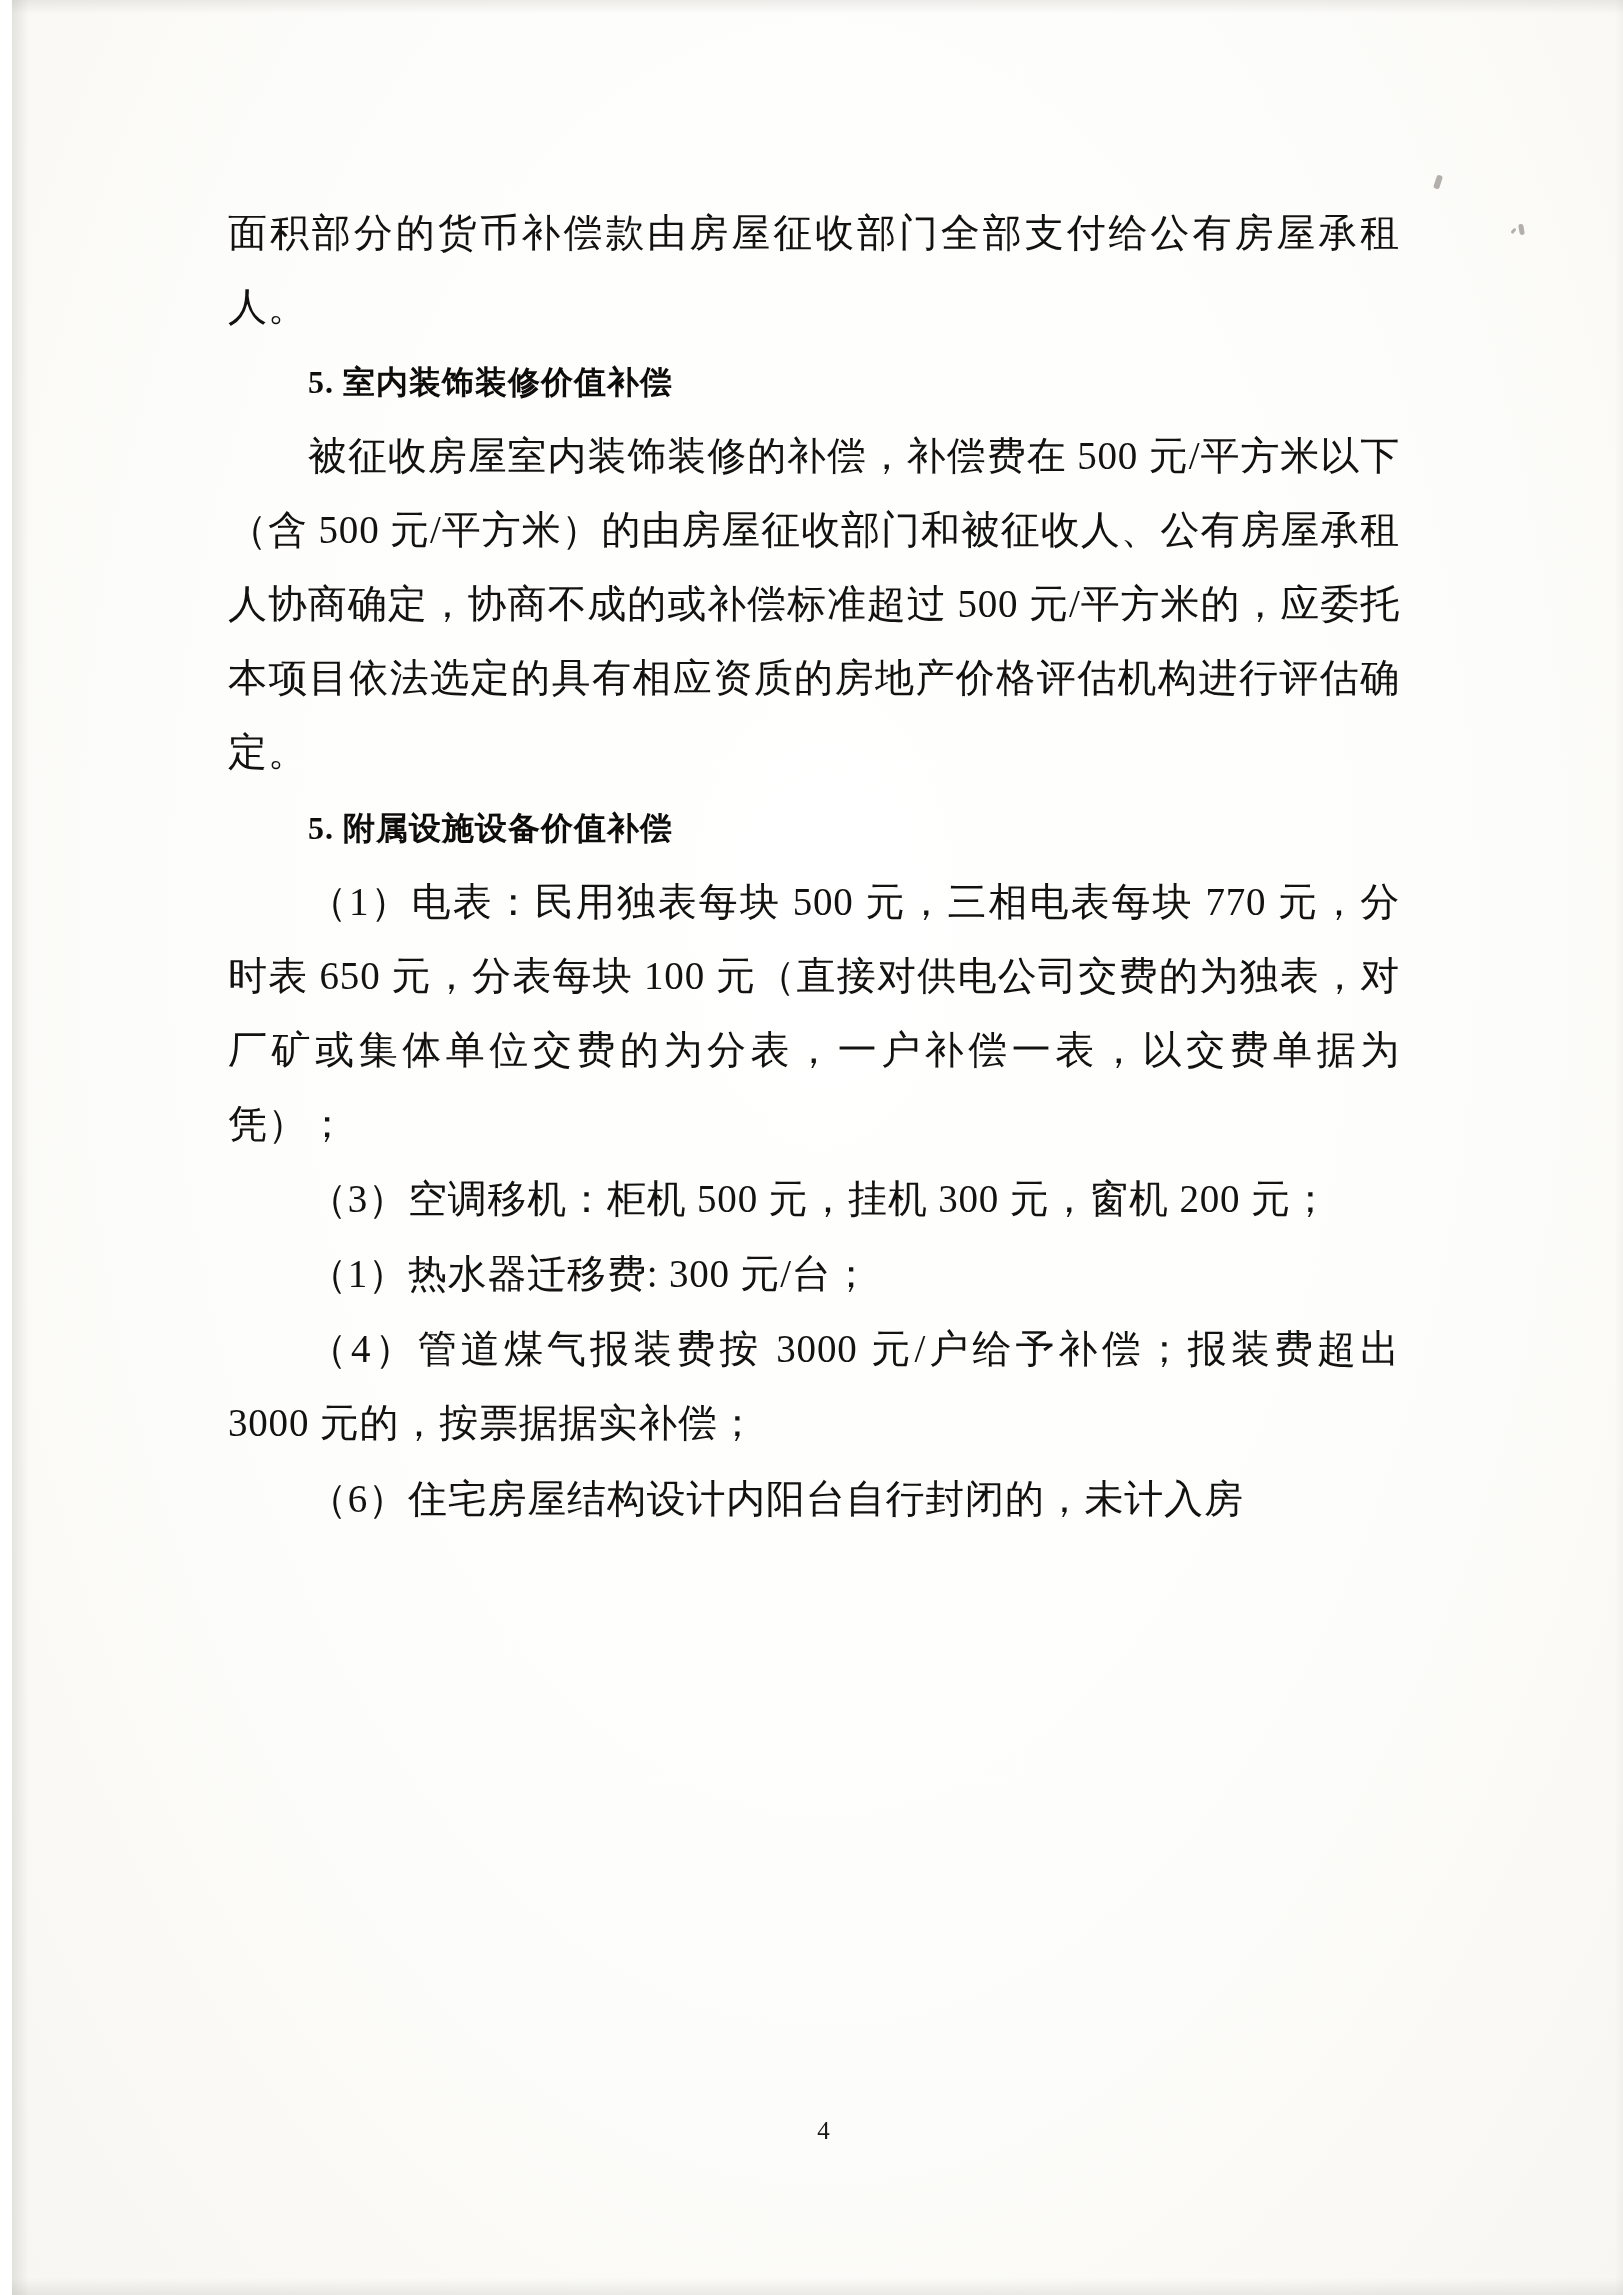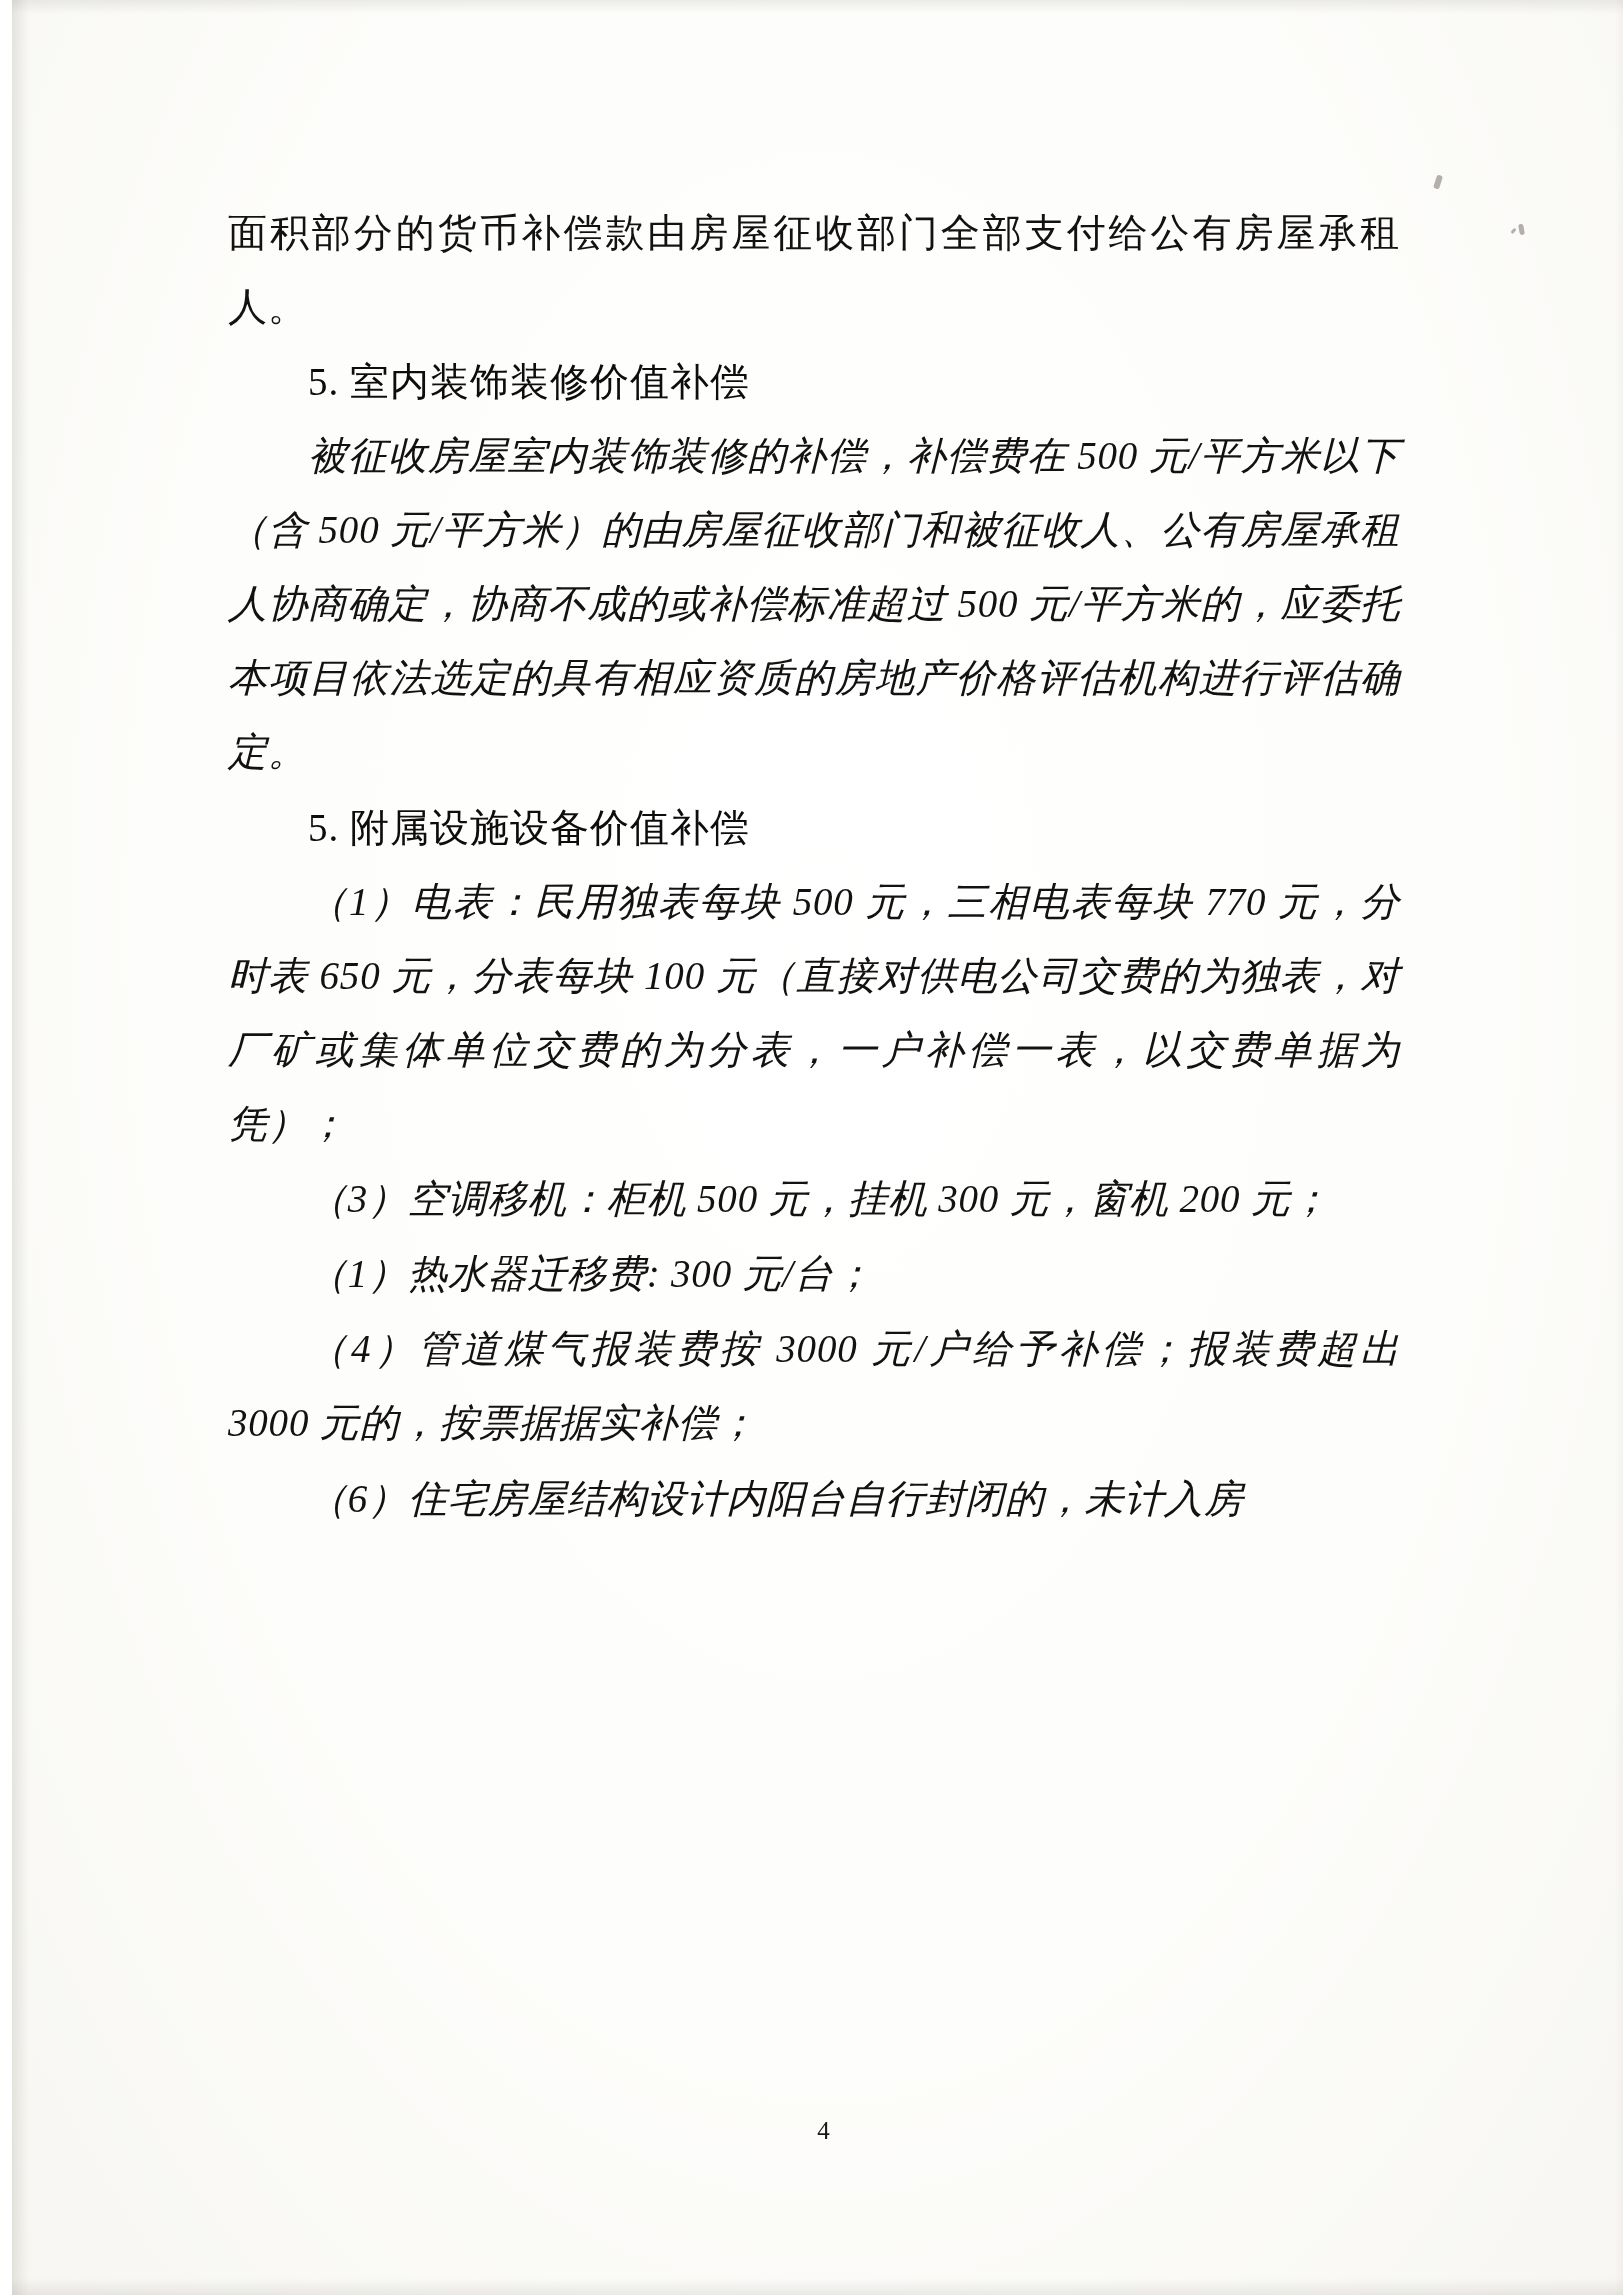--- a/index.html
+++ b/index.html
@@ -69,28 +69,27 @@
     letter-spacing: 0.8px;
     text-align: justify;
     text-justify: inter-ideograph;
     margin: 0 0 1.3px 0;
     color: #141210;
     font-family: "Liberation Serif", "DejaVu Serif", serif;
   }
 
   .indent {
     text-indent: 80px;
-    font-style: italic;
   }
 
   .heading {
-    font-size: 39px;
+    font-size: 32px;
     line-height: 74px;
     letter-spacing: 1px;
-    font-weight: normal;
+    font-weight: bold;
     text-indent: 80px;
     margin: 0;
     color: #0f0d0c;
   }
 
   .page-number {
     position: absolute;
     left: 0;
     top: 2117px;
     width: 1623px;

